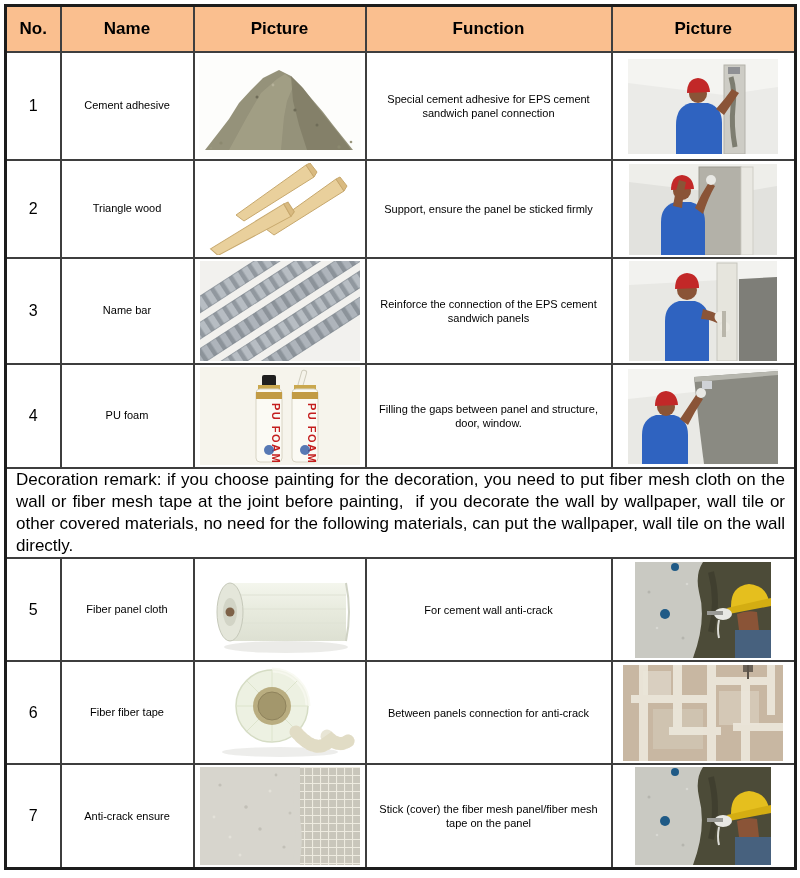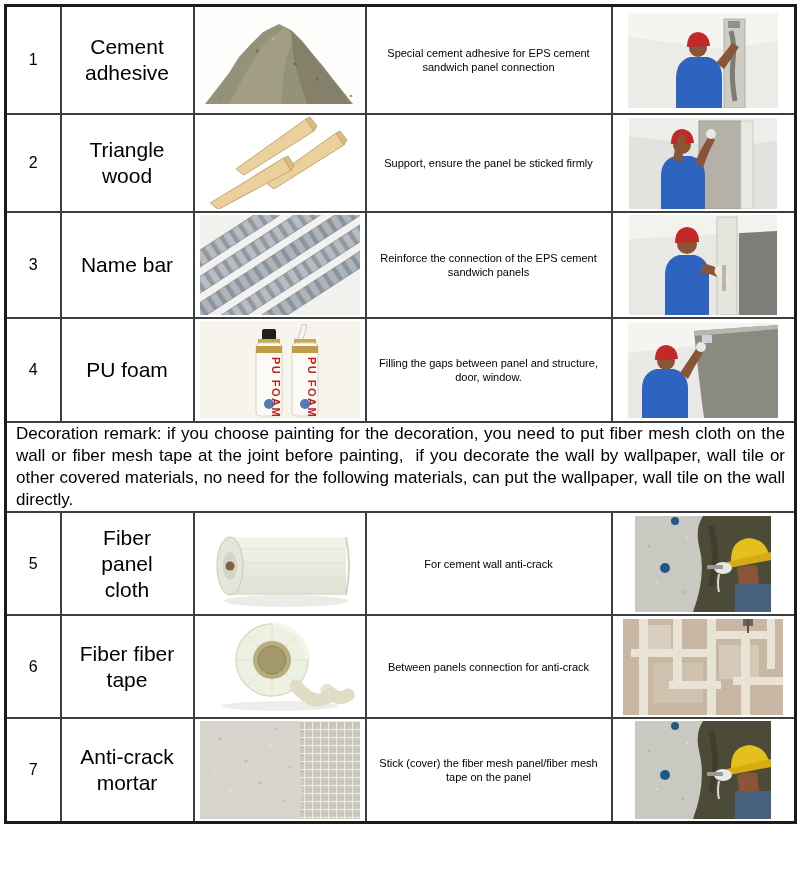--- a/index.html
+++ b/index.html
@@ -8,21 +8,21 @@
     --outer-border:#1C1C1C;
     --text:#000000;
   }
   html,body{margin:0;padding:0;background:#fff;}
   body{width:800px;font-family:"Liberation Sans","DejaVu Sans",sans-serif;color:var(--text);}
   .wrap{padding:4px 4px 0 4px;}
   table{border-collapse:collapse;table-layout:fixed;width:790px;border:3px solid var(--outer-border);}
   th,td{border:2px solid var(--border);vertical-align:middle;text-align:center;overflow:hidden;padding:2px;}
   th{background:var(--header-bg);font-size:17px;font-weight:bold;height:40px;}
   td.no{font-size:16px;}
-  td.name .nm{max-width:96px;margin:0 auto;font-size:21px;line-height:1.25;}
+  td.name .nm{max-width:96px;margin:0 auto;font-size:11px;line-height:1.25;}
   td.func .fn{max-width:232px;margin:0 auto;font-size:11px;line-height:1.3;}
   tr.r1{height:108px;} tr.r2{height:93px;} tr.r3{height:103px;} tr.r4{height:99px;}
   tr.r5{height:98px;} tr.r6{height:98px;} tr.r7{height:99px;}
   tr.remark-row{height:87px;}
   td.remark{font-size:17px;text-align:justify;padding:0 9px;line-height:1.3;}
   svg{display:block;margin:0 auto;}
 </style>
 </head>
 <body>
 
@@ -30,20 +30,27 @@
 <table>
   <colgroup>
     <col style="width:55px">
         <col style="width:133px">
         <col style="width:172px">
         <col style="width:246px">
         <col style="width:184px">
   </colgroup>
 
   <tbody>
+        <tr class="hdr">
+    <th>No.</th>
+    <th>Name</th>
+    <th>Picture</th>
+    <th>Function</th>
+    <th>Picture</th>
+  </tr>
 
   <tr class="r1">
     <td class="no">1</td>
     <td class="name">
             <div class="nm">Cement adhesive</div>
           </td>
     <td>
       <svg width="162" height="102" viewBox="0 0 162 102">
         <rect width="162" height="102" fill="#fdfdfb"></rect>
         <path d="M6 95 L20 77 30 64 40 48 52 35 64 23 80 15 92 21 102 31 112 43 124 57 134 70 146 85 154 95 Z" fill="#95927a"></path>
@@ -329,21 +336,21 @@
         </g>
         <rect x="120" y="0" width="10" height="7" fill="#6b6257"></rect>
         <line x1="125" y1="0" x2="125" y2="14" stroke="#5a5248" stroke-width="2"></line>
       </svg>
     </td>
   </tr>
 
   <tr class="r7">
     <td class="no">7</td>
     <td class="name">
-            <div class="nm">Anti-crack mortar</div>
+            <div class="nm">Anti-crack ensure</div>
           </td>
     <td>
       <svg width="160" height="98" viewBox="0 0 160 98">
         <defs>
           <pattern id="meshgrid" width="8" height="8" patternUnits="userSpaceOnUse">
             <rect width="8" height="8" fill="#c9c6bb"></rect>
             <path d="M0 0 H8 M0 0 V8" stroke="#eeebe0" stroke-width="2.2"></path>
           </pattern>
         </defs>
         <rect width="160" height="98" fill="#d7d5cd"></rect>

